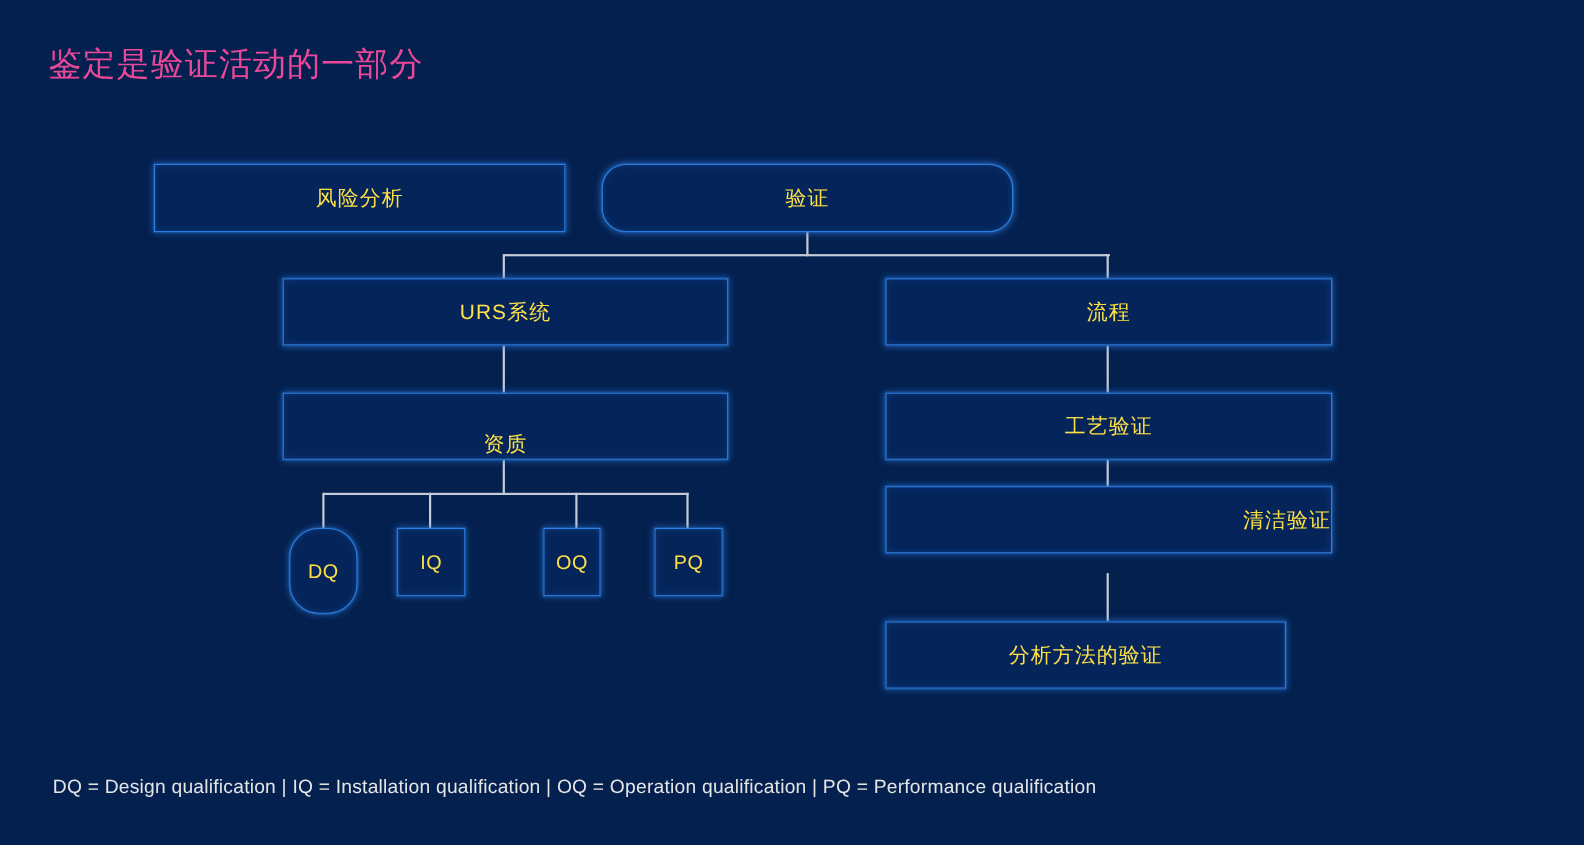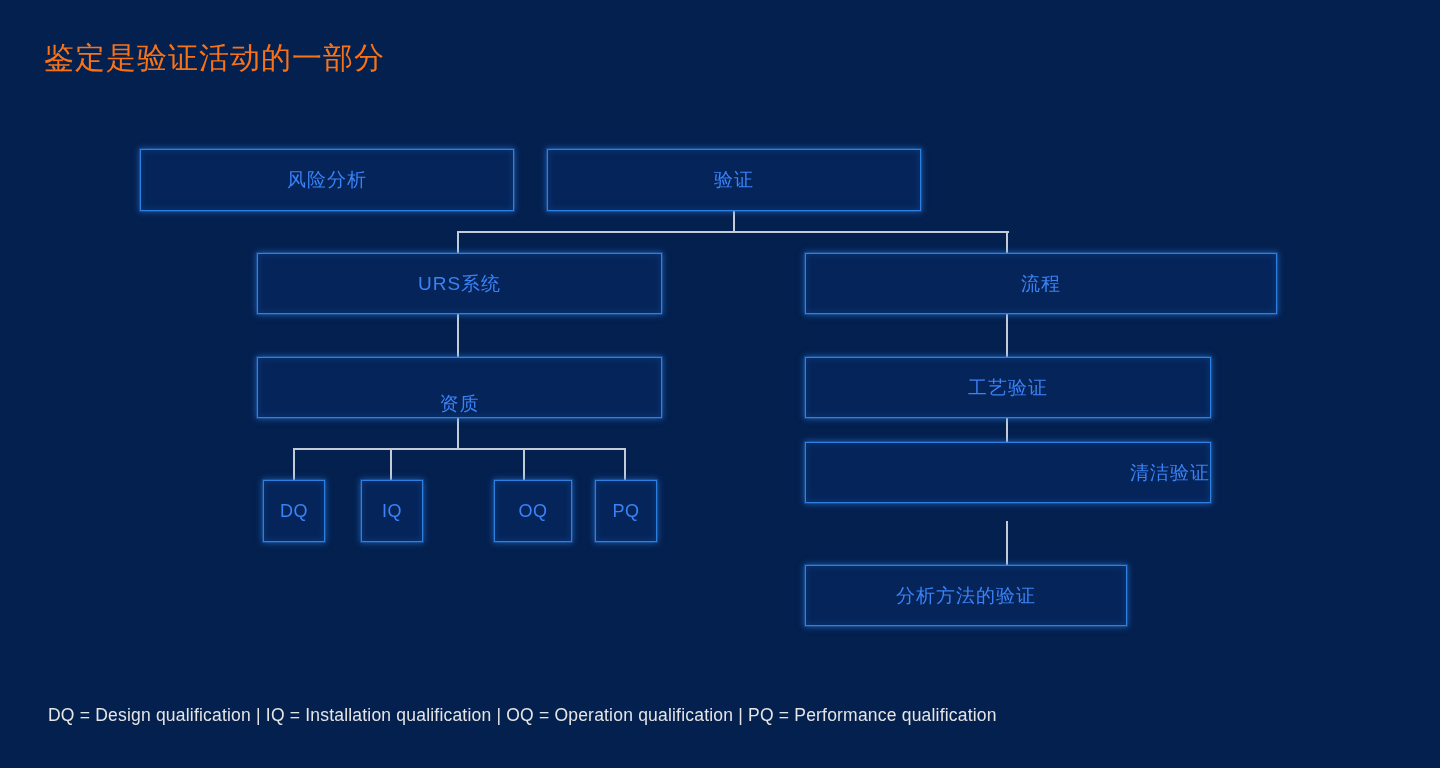--- a/index.html
+++ b/index.html
@@ -16,42 +16,42 @@
     font-family: "Liberation Sans", "DejaVu Sans", sans-serif;
   }
 
   
   #title {
     position: absolute;
     left: 44px;
     top: 38px;
     font-size: 30px;
     letter-spacing: 1px;
-    color: #f97316;
+    color: #ec4899;
     white-space: nowrap;
   }
 
   
   #legend {
     position: absolute;
     left: 48px;
     top: 705px;
     font-size: 17.5px;
     color: #e5e5e5;
     letter-spacing: .2px;
     white-space: nowrap;
   }
 
   
   .box {
     position: absolute;
     box-sizing: border-box;
     border: 1.5px solid #2e7fe0;
     background: #05255a;
-    color: #3b82f6;
+    color: #fde047;
     display: flex;
     align-items: center;
     justify-content: center;
     font-size: 19px;
     letter-spacing: 1px;
     box-shadow:
       0 0 0 1px rgba(40,120,215,0.30),
       0 0 6px 1px rgba(45,130,230,0.55),
       inset 0 0 7px rgba(30,100,200,0.30);
   }
@@ -93,57 +93,57 @@
   <div class="hline" style="left:294px; top:448px; width:332px;"></div>
   <div class="vline" style="left:293px; top:448px; height:32px;"></div>
   <div class="vline" style="left:390px; top:448px; height:32px;"></div>
   <div class="vline" style="left:523px; top:448px; height:32px;"></div>
   <div class="vline" style="left:624px; top:448px; height:32px;"></div>
 
   <div class="box" style="left:140px; top:149px; width:374px; height:62px;">
     <span class="boxlabel">风险分析</span>
   </div>
 
-  <div class="box" style="left:547px; top:149px; width:374px; height:62px;">
+  <div class="box" style="left:547px; top:149px; width:374px; height:62px;border-radius:22px;">
     <span class="boxlabel">验证</span>
   </div>
 
   <div class="box" style="left:257px; top:253px; width:405px; height:61px;">
     <span class="boxlabel">URS系统</span>
   </div>
 
-  <div class="box" style="left:805px; top:253px; width:472px; height:61px;">
+  <div class="box" style="left:805px; top:253px; width:406px; height:61px;">
     <span class="boxlabel">流程</span>
   </div>
 
   <div class="box" style="left:257px; top:357px; width:405px; height:61px;align-items:flex-end;">
     <span class="boxlabel">资质</span>
   </div>
 
   <div class="box" style="left:805px; top:357px; width:406px; height:61px;">
     <span class="boxlabel">工艺验证</span>
   </div>
 
   <div class="box" style="left:805px; top:442px; width:406px; height:61px;justify-content:flex-end;">
     <span class="boxlabel">清洁验证</span>
   </div>
 
-  <div class="box" style="left:805px; top:565px; width:322px; height:61px;">
+  <div class="box" style="left:805px; top:565px; width:364px; height:61px;">
     <span class="boxlabel">分析方法的验证</span>
   </div>
 
-  <div class="box small" style="left:263px; top:480px; width:62px; height:62px;">
+  <div class="box small" style="left:263px; top:480px; width:62px; height:78px;border-radius:27px;">
     <span class="boxlabel">DQ</span>
   </div>
 
   <div class="box small" style="left:361px; top:480px; width:62px; height:62px;">
     <span class="boxlabel">IQ</span>
   </div>
 
-  <div class="box small" style="left:494px; top:480px; width:78px; height:62px;justify-content:center;">
+  <div class="box small" style="left:494px; top:480px; width:52px; height:62px;justify-content:center;">
     <span class="boxlabel">OQ</span>
   </div>
 
   <div class="box small" style="left:595px; top:480px; width:62px; height:62px;">
     <span class="boxlabel">PQ</span>
   </div>
 
   <div id="legend">DQ = Design qualification | IQ = Installation qualification | OQ = Operation qualification | PQ = Performance qualification</div>
 
 </div>

